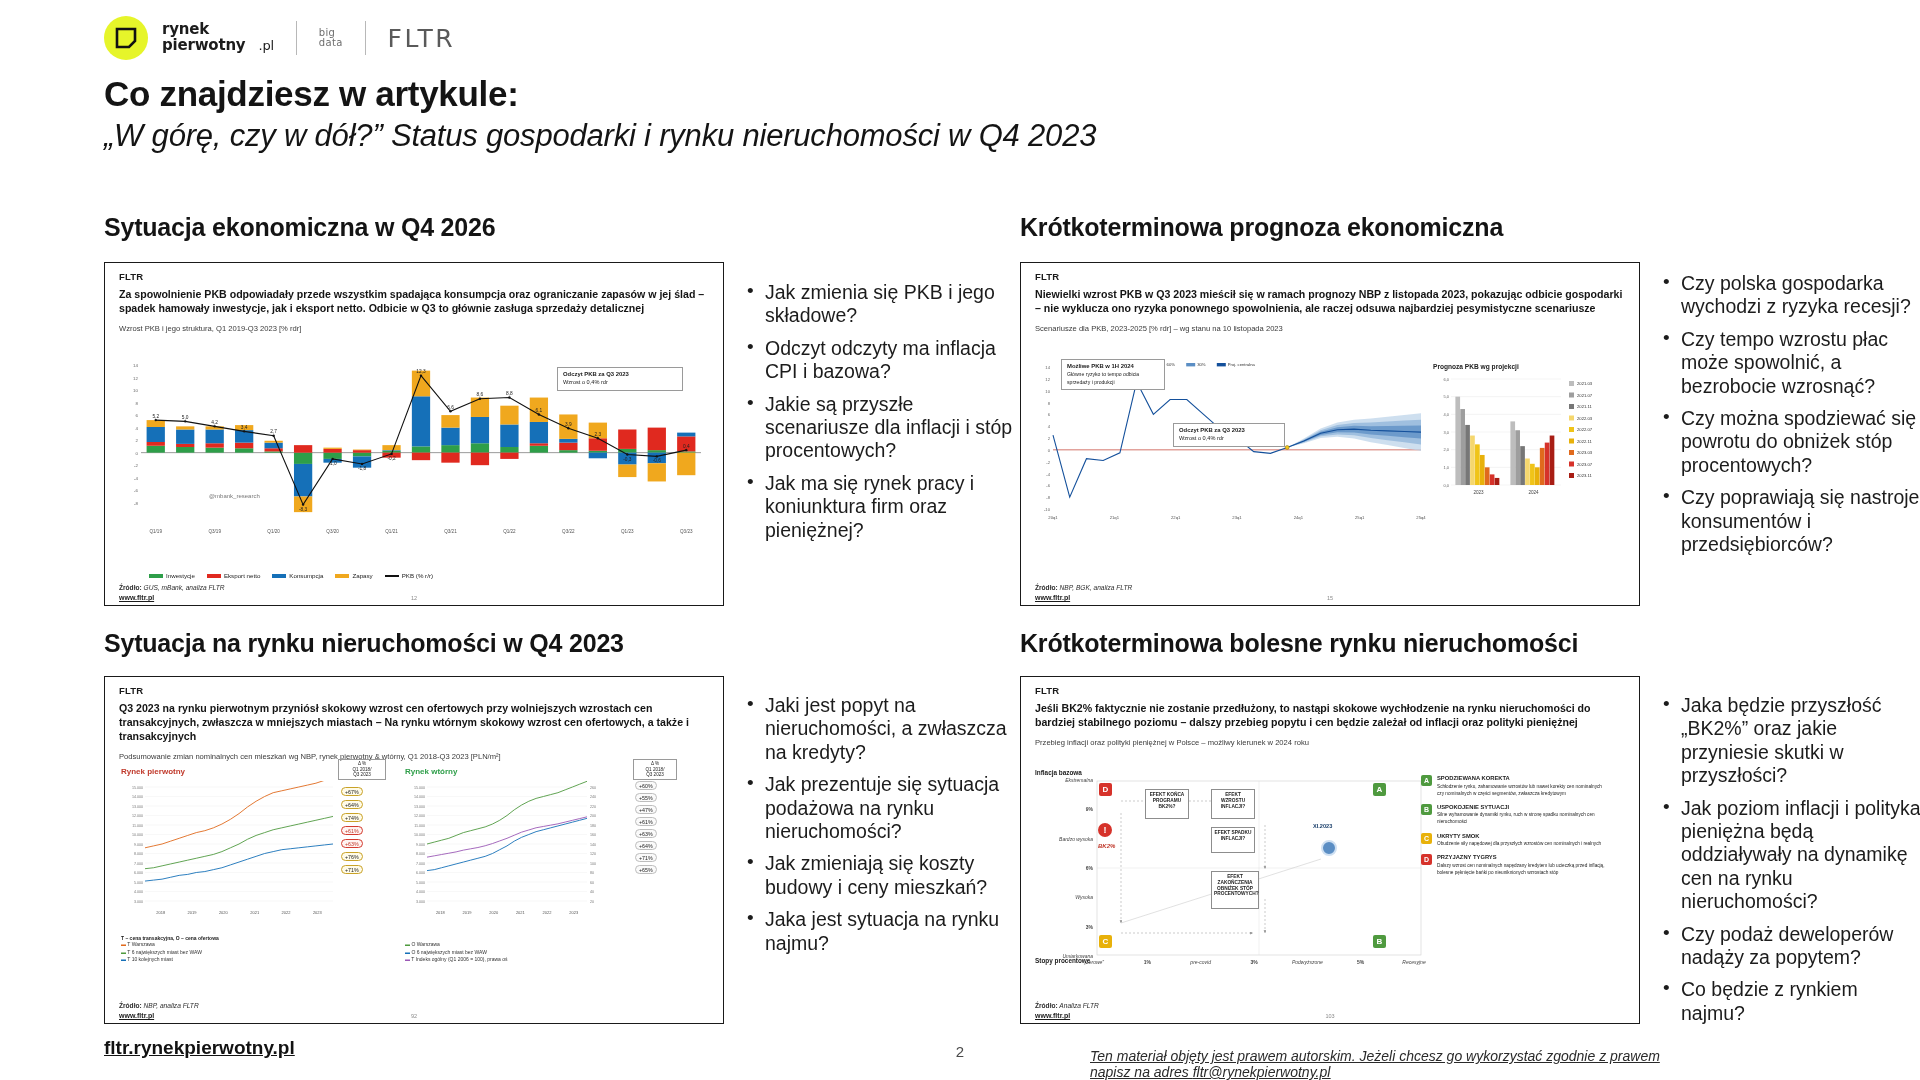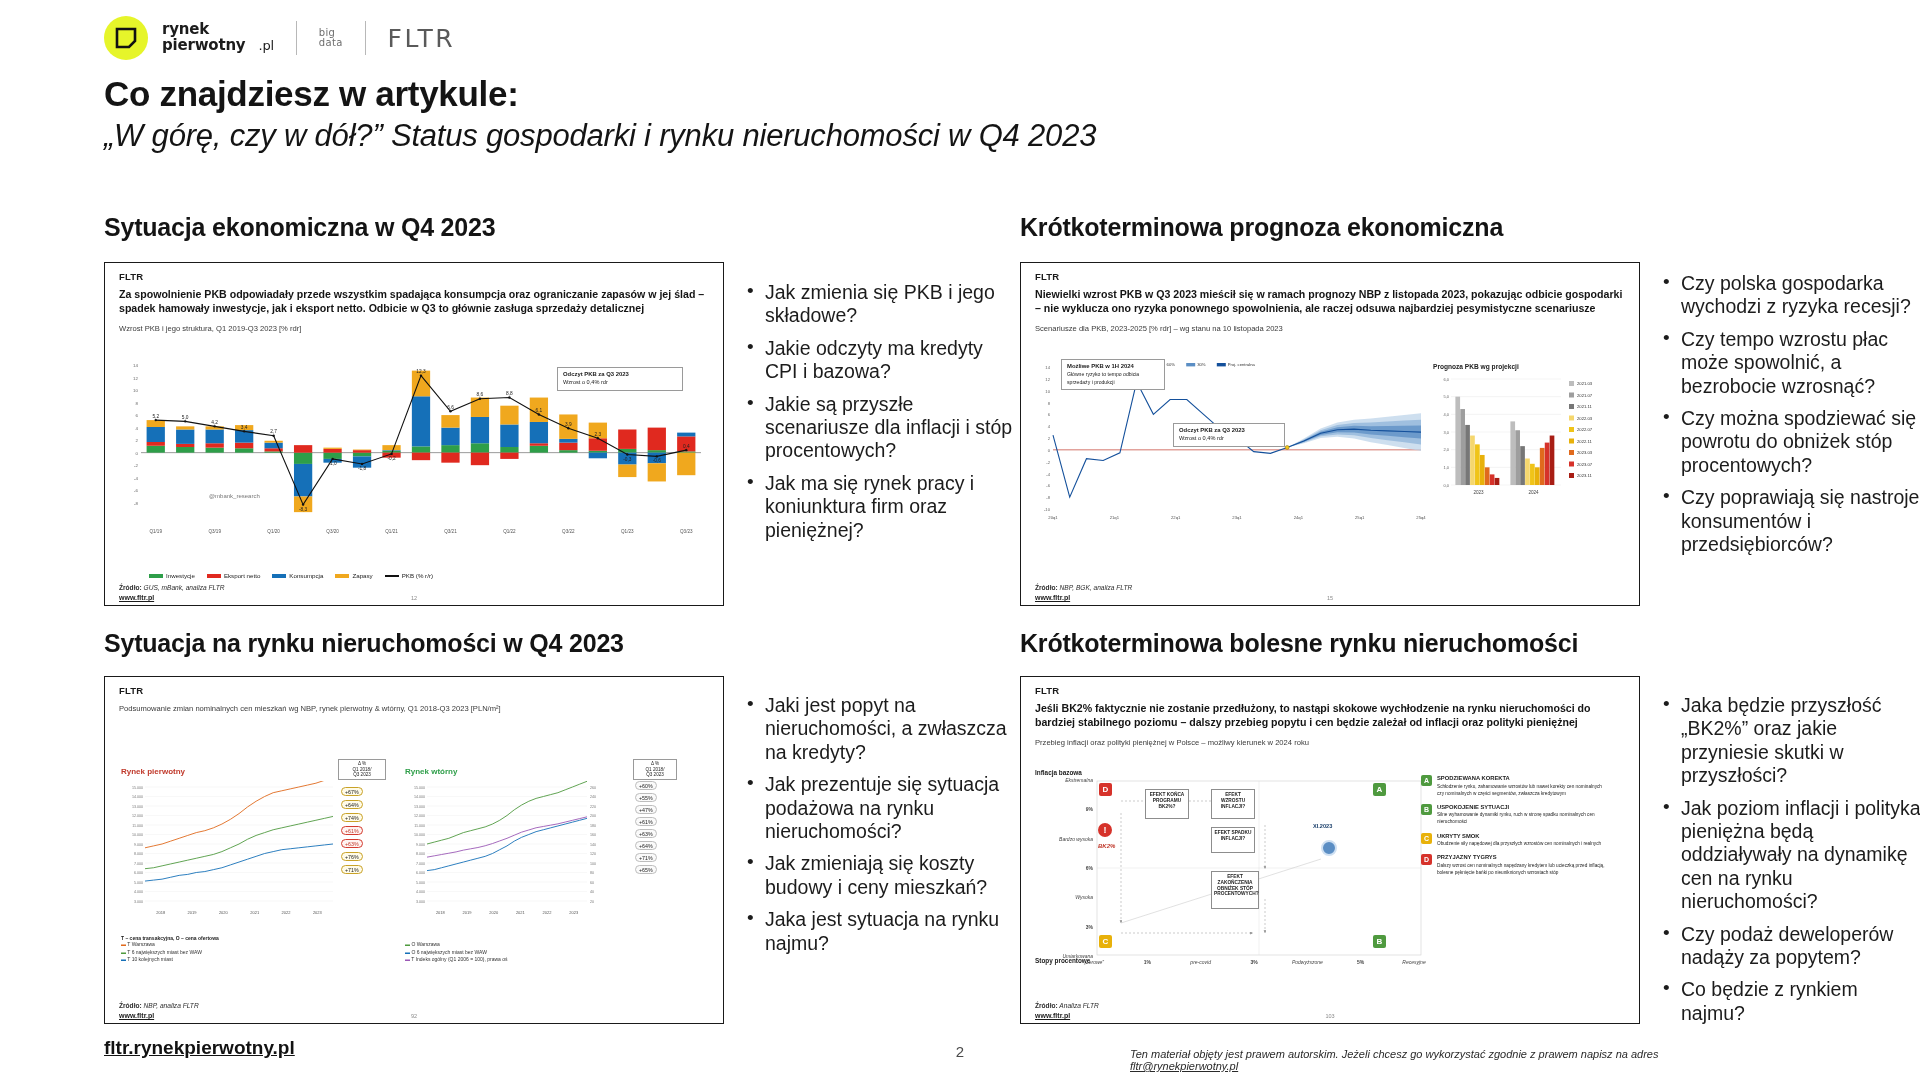--- a/index.html
+++ b/index.html
@@ -65,21 +65,21 @@
   #bl3 { left: 745px; top: 694px; width: 268px; }
   #bl4 { left: 1661px; top: 694px; width: 262px; }
   .bullets li { list-style: none; position: relative; padding-left: 20px; margin-bottom: 9px; }
   .bullets li::before { content: "•"; position: absolute; left: 2px; top: -1px; font-size: 19px; }
 
   
   .f-link { position: absolute; left: 104px; top: 1037px; font-size: 19px; font-weight: bold;
             color: #121212; text-decoration: underline; }
   .f-pageno { position: absolute; left: 960px; top: 1043px; transform: translateX(-50%);
               font-size: 15px; color: #4a4a4a; }
-  .f-copy { position: absolute; left: 1130px; top: 1048px; font-size: 11px; color: #2a2a2a; font-style: italic; }
+  .f-copy { position: absolute; left: 1090px; top: 1048px; font-size: 14px; color: #2a2a2a; font-style: italic; text-decoration: underline; }
   .f-copy a { color: #2a2a2a; }
   .legend1 { position: absolute; left: 44px; bottom: 26px; display: flex; gap: 12px;
              align-items: center; font-size: 6.2px; color: #222; }
   .lg { display: flex; align-items: center; gap: 3px; }
   .lg .sw { width: 14px; height: 4px; display: inline-block; }
   .callout { position: absolute; border: 1px solid #9a9a9a; background: #fff; padding: 3px 5px;
              font-size: 5.6px; line-height: 1.35; color: #1a1a1a; }
   .callout b { font-size: 5.9px; }
   .wm { position: absolute; font-size: 6px; color: #777; }
 
@@ -118,21 +118,21 @@
       <div>big</div>
       <div>data</div>
     </div>
     <div class="logo-div"></div>
     <div class="logo-fltr">FLTR</div>
   </div>
 
   <div class="title-main">Co znajdziesz w artykule:</div>
   <div class="title-sub">„W górę, czy w dół?” Status gospodarki i rynku nieruchomości w Q4 2023</div>
 
-  <div class="qhead" id="qh1">Sytuacja ekonomiczna w Q4 2023</div>
+  <div class="qhead" id="qh1">Sytuacja ekonomiczna w Q4 2026</div>
   <div class="qhead" id="qh2">Krótkoterminowa prognoza ekonomiczna</div>
   <div class="qhead" id="qh3">Sytuacja na rynku nieruchomości w Q4 2023</div>
   <div class="qhead" id="qh4">Krótkoterminowa bolesne rynku nieruchomości</div>
 
   <div class="card" id="card1">
     <div class="card-inner">
       <div class="c-fltr">FLTR</div>
       <div class="c-title">Za spowolnienie PKB odpowiadały przede wszystkim spadająca konsumpcja oraz ograniczanie zapasów w jej ślad – spadek hamowały inwestycje, jak i eksport netto. Odbicie w Q3 to głównie zasługa sprzedaży detalicznej</div>
       <div class="c-sub">Wzrost PKB i jego struktura, Q1 2019-Q3 2023 [% rdr]</div>
 
@@ -426,20 +426,21 @@
         <b>Źródło:</b> <span>NBP, BGK, analiza FLTR</span>
       </div>
       <a class="c-link" href="#">www.fltr.pl</a>
       <div class="c-pageno">15</div>
     </div>
   </div>
 
   <div class="card" id="card3">
     <div class="card-inner">
       <div class="c-fltr">FLTR</div>
+      <div class="c-title">Q3 2023 na rynku pierwotnym przyniósł skokowy wzrost cen ofertowych przy wolniejszych wzrostach cen transakcyjnych, zwłaszcza w mniejszych miastach – Na rynku wtórnym skokowy wzrost cen ofertowych, a także i transakcyjnych</div>
       <div class="c-sub">Podsumowanie zmian nominalnych cen mieszkań wg NBP, rynek pierwotny &amp; wtórny, Q1 2018-Q3 2023 [PLN/m²]</div>
 
       <div class="mini-head" style="position:absolute;left:16px;top:90px;color:#c0392b">Rynek pierwotny</div>
       <div class="mini-head" style="position:absolute;left:300px;top:90px;color:#2e9e49">Rynek wtórny</div>
 
       <div style="position:absolute;left:233px;top:82px;width:48px;border:1px solid #9a9a9a;font-size:4.6px;text-align:center;line-height:1.25;padding:1px">
         <span>Δ %</span><br><span>Q1 2018/</span><br><span>Q3 2023</span>
       </div>
       <div style="position:absolute;left:528px;top:82px;width:44px;border:1px solid #9a9a9a;font-size:4.6px;text-align:center;line-height:1.25;padding:1px">
         <span>Δ %</span><br><span>Q1 2018/</span><br><span>Q3 2023</span>
@@ -660,21 +661,21 @@
       <div class="c-src">
         <b>Źródło:</b> <span>Analiza FLTR</span>
       </div>
       <a class="c-link" href="#">www.fltr.pl</a>
       <div class="c-pageno">103</div>
     </div>
   </div>
 
   <ul class="bullets" id="bl1">
       <li>Jak zmienia się PKB i jego składowe?</li>
-      <li>Jakie odczyty ma kredyty CPI i bazowa?</li>
+      <li>Odczyt odczyty ma inflacja CPI i bazowa?</li>
       <li>Jakie są przyszłe scenariusze dla inflacji i stóp procentowych?</li>
       <li>Jak ma się rynek pracy i koniunktura firm oraz pieniężnej?</li>
     </ul>
   <ul class="bullets" id="bl2">
       <li>Czy polska gospodarka wychodzi z ryzyka recesji?</li>
       <li>Czy tempo wzrostu płac może spowolnić, a bezrobocie wzrosnąć?</li>
       <li>Czy można spodziewać się powrotu do obniżek stóp procentowych?</li>
       <li>Czy poprawiają się nastroje konsumentów i przedsiębiorców?</li>
     </ul>
   <ul class="bullets" id="bl3">

